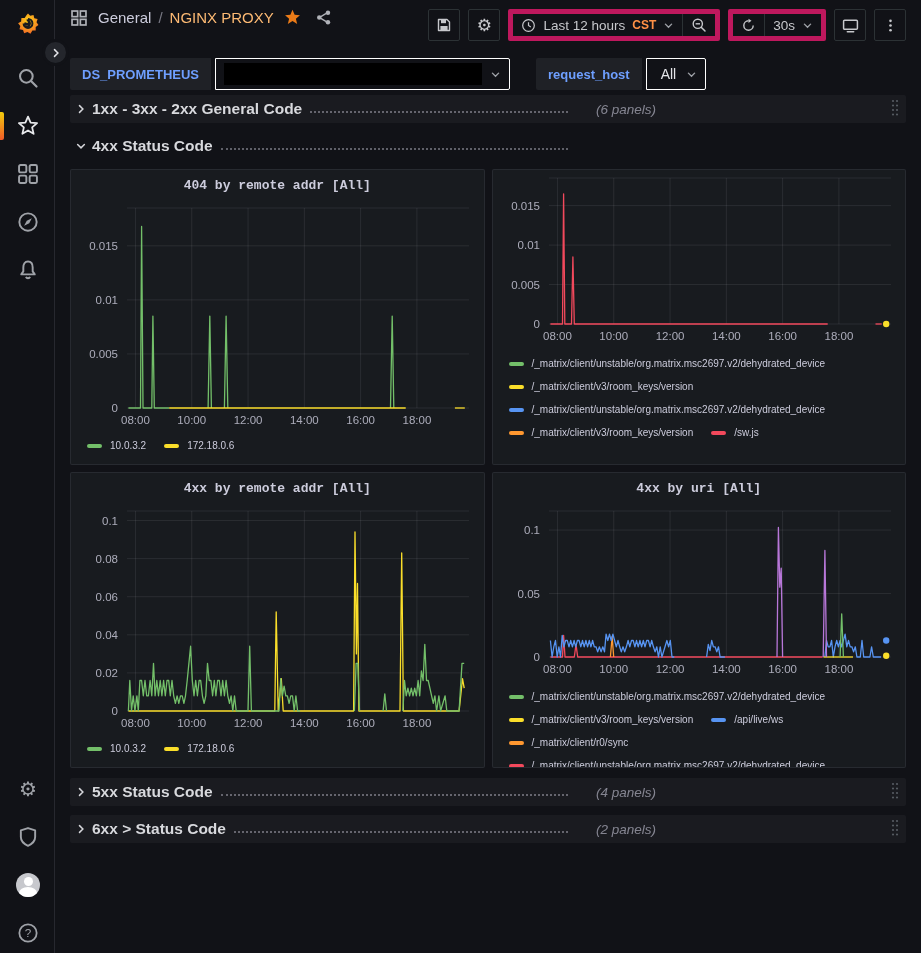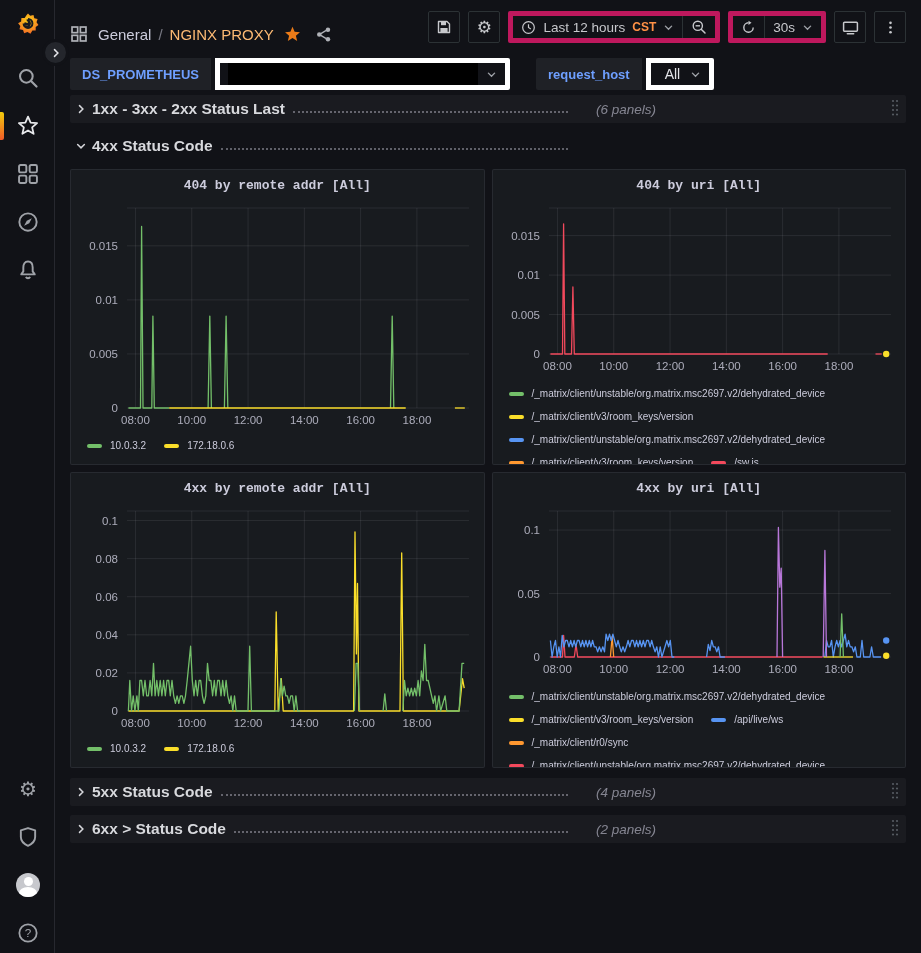--- a/index.html
+++ b/index.html
@@ -41,21 +41,21 @@
   .avatar-circle:before {
     content:""; position:absolute; left:7.5px; top:4px; width:9px; height:9px;
     border-radius:50%; background:#ffffff;
   }
   .avatar-circle:after {
     content:""; position:absolute; left:3px; top:14px; width:18px; height:12px;
     border-radius:50%; background:#ffffff;
   }
   
   .topbar { position:absolute; left:55px; top:0; width:866px; height:92px; background:#111217; }
-  .nav-row { position:absolute; left:15px; right:15px; top:9px; height:34px; display:flex; align-items:flex-end; }
+  .nav-row { position:absolute; left:15px; right:15px; top:9px; height:34px; display:flex; align-items:flex-start; }
   .crumb-icon { color:#b0b2b8; margin-right:10px; display:flex; }
   .crumb-section { font-size:15px; color:#ccccdc; cursor:pointer; }
   .crumb-sep { margin:0 7px; color:rgba(204,204,220,0.55); font-size:15px; }
   .crumb-title { font-size:15px; color:#fdba74; }
   .fav-star { margin-left:10px; display:flex; cursor:pointer; }
   .share-ic { margin-left:14px; display:flex; color:#b0b2b8; cursor:pointer; }
   .toolbar { margin-left:auto; display:flex; align-items:center; gap:8px; }
   .tb-btn {
     height:32px; min-width:32px; border:1px solid #2c3235; border-radius:2px;
     background:transparent; color:#c7c8cc; display:flex; align-items:center;
@@ -69,21 +69,21 @@
   .gear-glyph { font-size:17px; line-height:1; color:#c7c8cc; }
   
   .var-row { position:absolute; left:15px; top:54px; height:40px; display:flex; align-items:center; gap:4px; }
   .var-label {
     height:32px; display:flex; align-items:center; padding:0 12px;
     background:#1f2126; border-radius:2px 0 0 2px;
     color:#6e9fff; font-size:13px; font-weight:700; cursor:pointer;
   }
   .var-select {
     height:32px; display:flex; align-items:center; gap:8px; padding:0 8px;
-    border:5px solid #ffffff; border-radius:0 2px 2px 0; background:#111217; cursor:pointer;
+    border:1px solid #ffffff; border-radius:0 2px 2px 0; background:#111217; cursor:pointer;
   }
   .redact { width:270px; height:22px; background:#000000; }
   .var-gap { width:18px; }
   .var-value { color:#e3e4e8; font-size:14px; padding:0 2px 0 6px; }
   
   .content { position:absolute; left:55px; top:92px; width:866px; padding:3px 15px 0 15px; }
   .dash-row { height:28px; display:flex; align-items:center; margin-bottom:9px; position:relative; cursor:pointer; }
   .dash-row.banded { background:rgba(204,204,220,0.05); border-radius:2px; }
   .row-chev { width:22px; display:flex; justify-content:center; color:#d5d6da; }
   .row-left { display:flex; align-items:flex-end; width:478px; }
@@ -303,21 +303,21 @@
 
 <main class="content">
 
   <div class="dash-row banded">
     <span class="row-chev">
         <svg viewBox="0 0 16 16" width="12" height="12">
           <polyline points="6 3.5 10.5 8 6 12.5" fill="none" stroke="currentColor" stroke-width="2" stroke-linecap="round"></polyline>
         </svg>
       </span>
     <span class="row-left">
-        <span class="row-title">1xx - 3xx - 2xx Status Last</span>
+        <span class="row-title">1xx - 3xx - 2xx General Code</span>
         <span class="row-dots"></span>
       </span>
     <span class="row-count">(6 panels)</span>
     <span class="row-drag"><svg viewBox="0 0 10 18" width="10" height="18">
           <g fill="currentColor">
             <circle cx="3" cy="3" r="1.1"></circle>
             <circle cx="7" cy="3" r="1.1"></circle>
             <circle cx="3" cy="7.5" r="1.1"></circle>
             <circle cx="7" cy="7.5" r="1.1"></circle>
             <circle cx="3" cy="12" r="1.1"></circle>
@@ -377,21 +377,20 @@
             <span class="legend-swatch" style="background: rgb(115, 191, 105);"></span>
             <span>10.0.3.2</span>
           </span>
           <span class="legend-item">
             <span class="legend-swatch" style="background: rgb(250, 222, 42);"></span>
             <span>172.18.0.6</span>
           </span>
         </div>
       </div>
       <div class="panel">
-        <div class="panel-title">404 by uri [All]</div>
         <svg width="412" height="176" class="chart">
           <line x1="56" x2="398" y1="154" y2="154" stroke="rgba(204,204,220,0.10)"></line>
           <line x1="56" x2="398" y1="114.54054054054053" y2="114.54054054054053" stroke="rgba(204,204,220,0.10)"></line>
           <line x1="56" x2="398" y1="75.08108108108108" y2="75.08108108108108" stroke="rgba(204,204,220,0.10)"></line>
           <line x1="56" x2="398" y1="35.621621621621614" y2="35.621621621621614" stroke="rgba(204,204,220,0.10)"></line>
           <line x1="56" x2="398" y1="8" y2="8" stroke="rgba(204,204,220,0.10)"></line>
           <line x1="64.44444444444444" x2="64.44444444444444" y1="8" y2="154" stroke="rgba(204,204,220,0.10)"></line>
           <line x1="120.74074074074072" x2="120.74074074074072" y1="8" y2="154" stroke="rgba(204,204,220,0.10)"></line>
           <line x1="177.037037037037" x2="177.037037037037" y1="8" y2="154" stroke="rgba(204,204,220,0.10)"></line>
           <line x1="233.3333333333333" x2="233.3333333333333" y1="8" y2="154" stroke="rgba(204,204,220,0.10)"></line>

